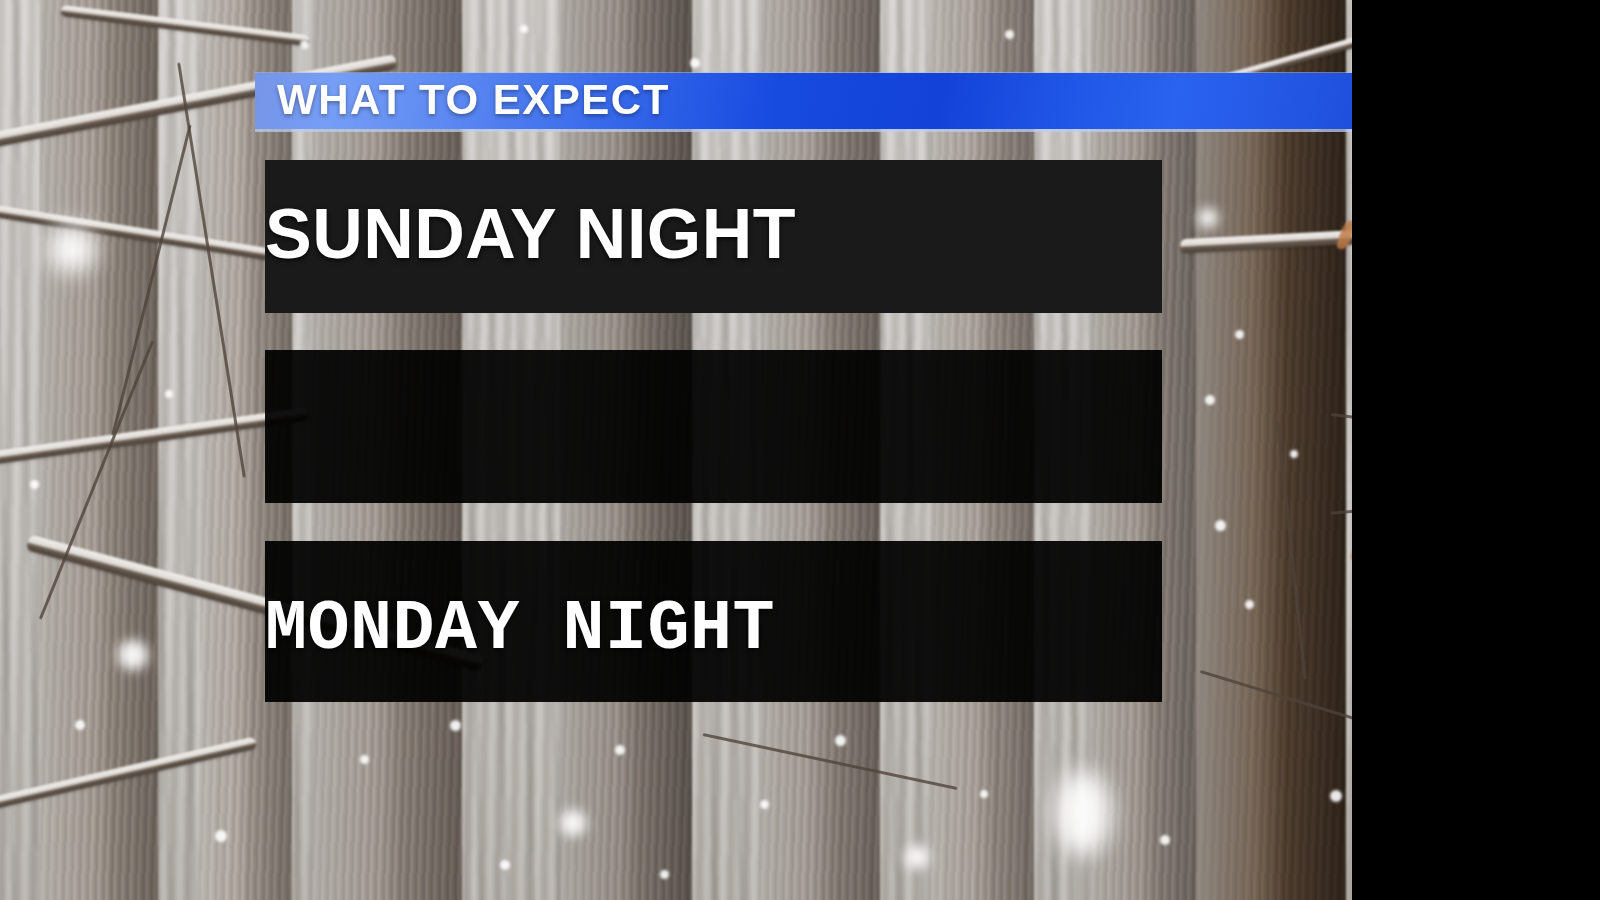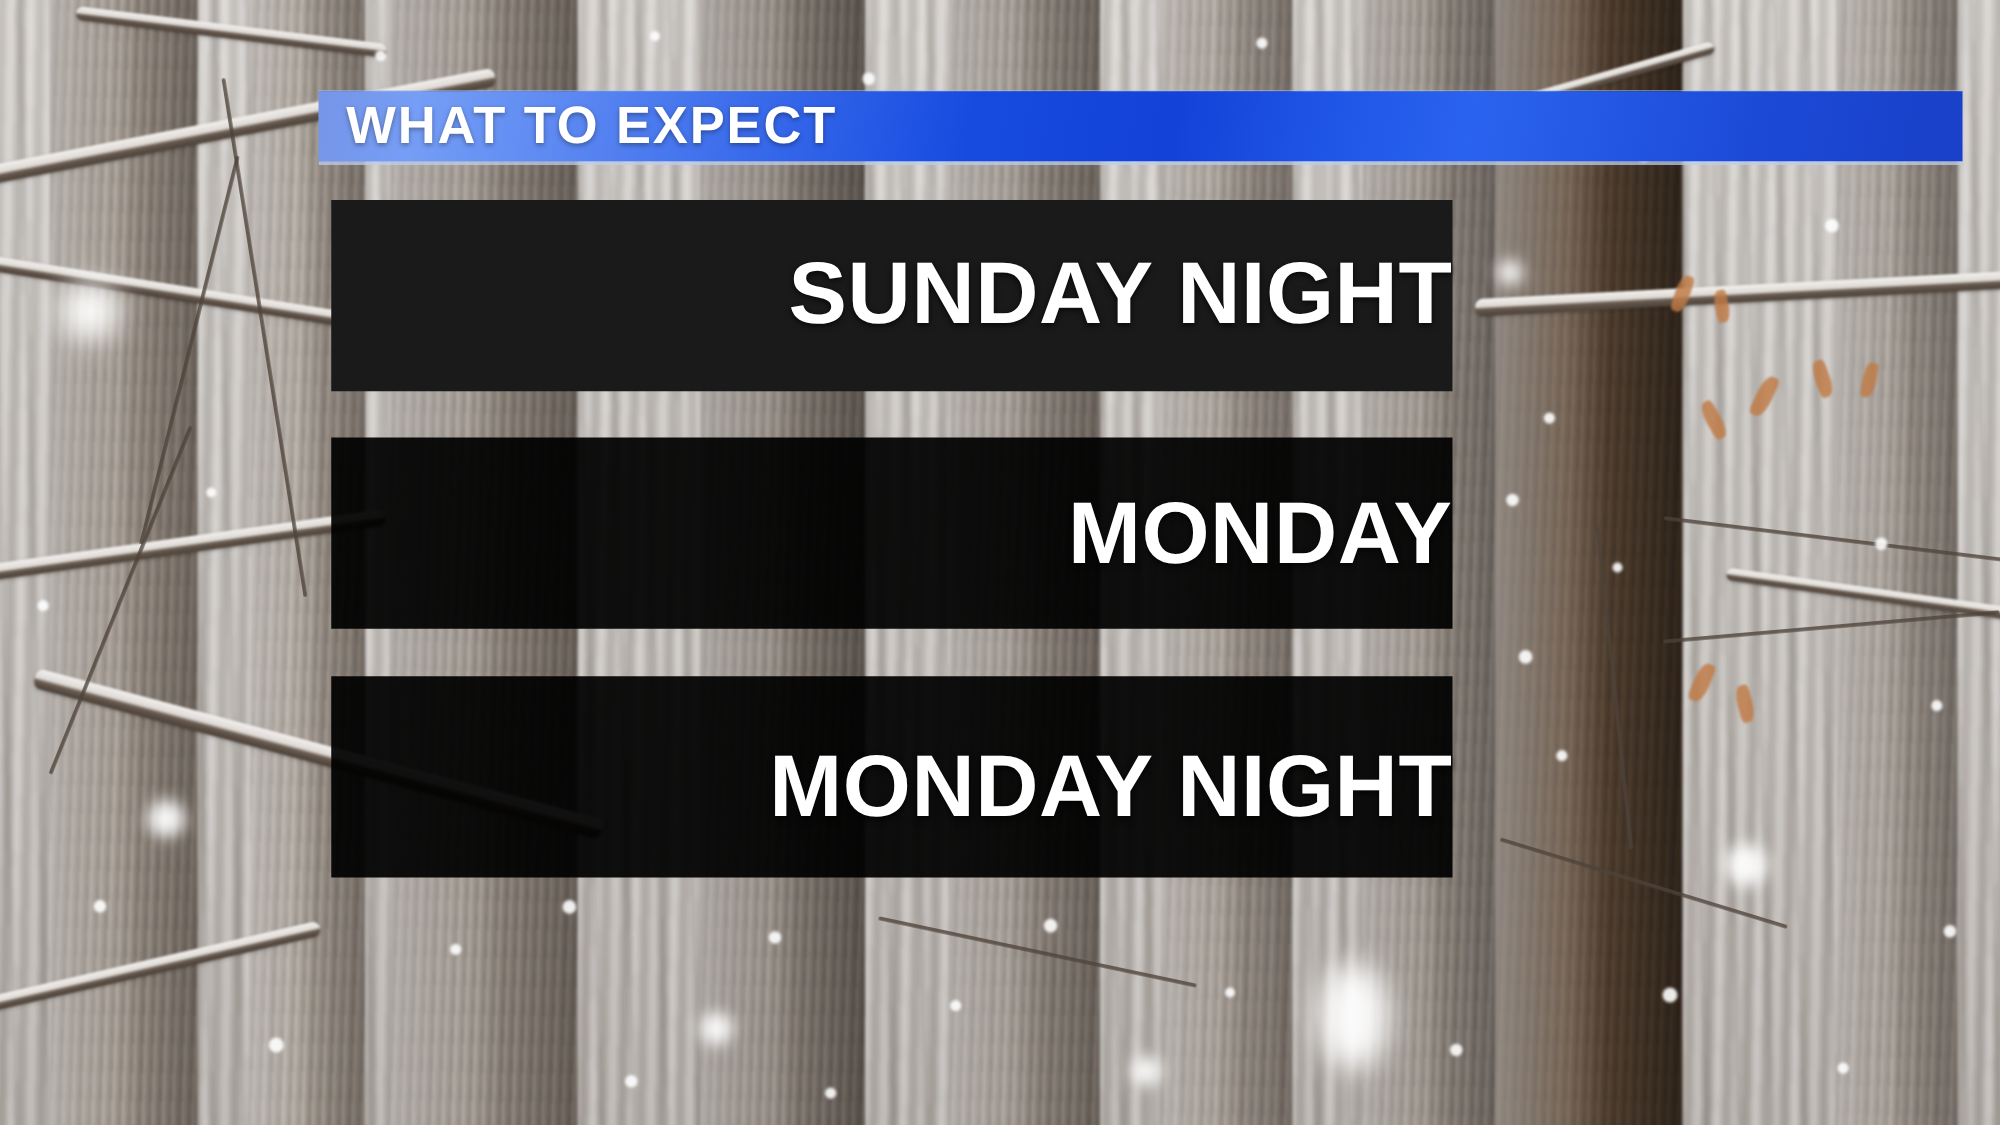--- a/index.html
+++ b/index.html
@@ -6,21 +6,21 @@
   html,body{ background:#000; }
   body{
     width:1600px; height:900px;
     font-family:"Liberation Sans", sans-serif;
     overflow:hidden;
   }
 
   
   .stage{
     position:relative;
-    width:1600px; height:900px;
+    width:1352px; height:900px;
     overflow:hidden;
     background:#a9a4a0;
   }
 
   
   .bg{ position:absolute; inset:0; overflow:hidden; }
 
   
   .bg-base{
     position:absolute; inset:-40px;
@@ -145,21 +145,21 @@
     text-shadow:0 2px 4px rgba(0,0,0,.35);
     z-index:2;
   }
 
   
   .panel{
     position:absolute;
     left:265px; width:897px;
     display:flex;
     flex-direction:column;
-    align-items:flex-end;
+    align-items:flex-start;
     justify-content:center;
   }
   .panel-1{ top:160px; height:153px; background:#1a1a1a; }
   .panel-2{ top:350px; height:153px; background:rgba(0,0,0,.93); }
   .panel-3{ top:541px; height:161px; background:rgba(0,0,0,.93); }
 
   .panel-title{
     color:#ffffff;
     font-weight:bold;
     font-size:70px;
@@ -172,21 +172,21 @@
     color:#ffffff;
     font-weight:bold;
     font-size:45px;
     line-height:1.05;
     letter-spacing:.2px;
     white-space:nowrap;
     margin-top:4px;
     text-shadow:0 2px 5px rgba(0,0,0,.75);
   }
   .panel-1 .panel-title{ margin-top:-4px; }
-  .panel-3 .panel-title{ margin-top:16px; }
+  .panel-3 .panel-title{ margin-top:16px;font-family:Liberation Mono, monospace; }
 </style>
 </head>
 <body>
 
 <div class="stage">
 
   <div class="bg">
     <div class="bg-base"></div>
     <div class="bg-haze"></div>
     <div class="bg-haze2"></div>
@@ -297,20 +297,19 @@
 
   <div class="titlebar">
     <div class="titlebar-text">WHAT TO EXPECT</div>
   </div>
 
   <div class="panel panel-1">
     <div class="panel-title">SUNDAY NIGHT</div>
   </div>
 
   <div class="panel panel-2">
-    <div class="panel-title">MONDAY</div>
   </div>
 
   <div class="panel panel-3">
     <div class="panel-title">MONDAY NIGHT</div>
   </div>
 
 </div>
 
 </body></html>

